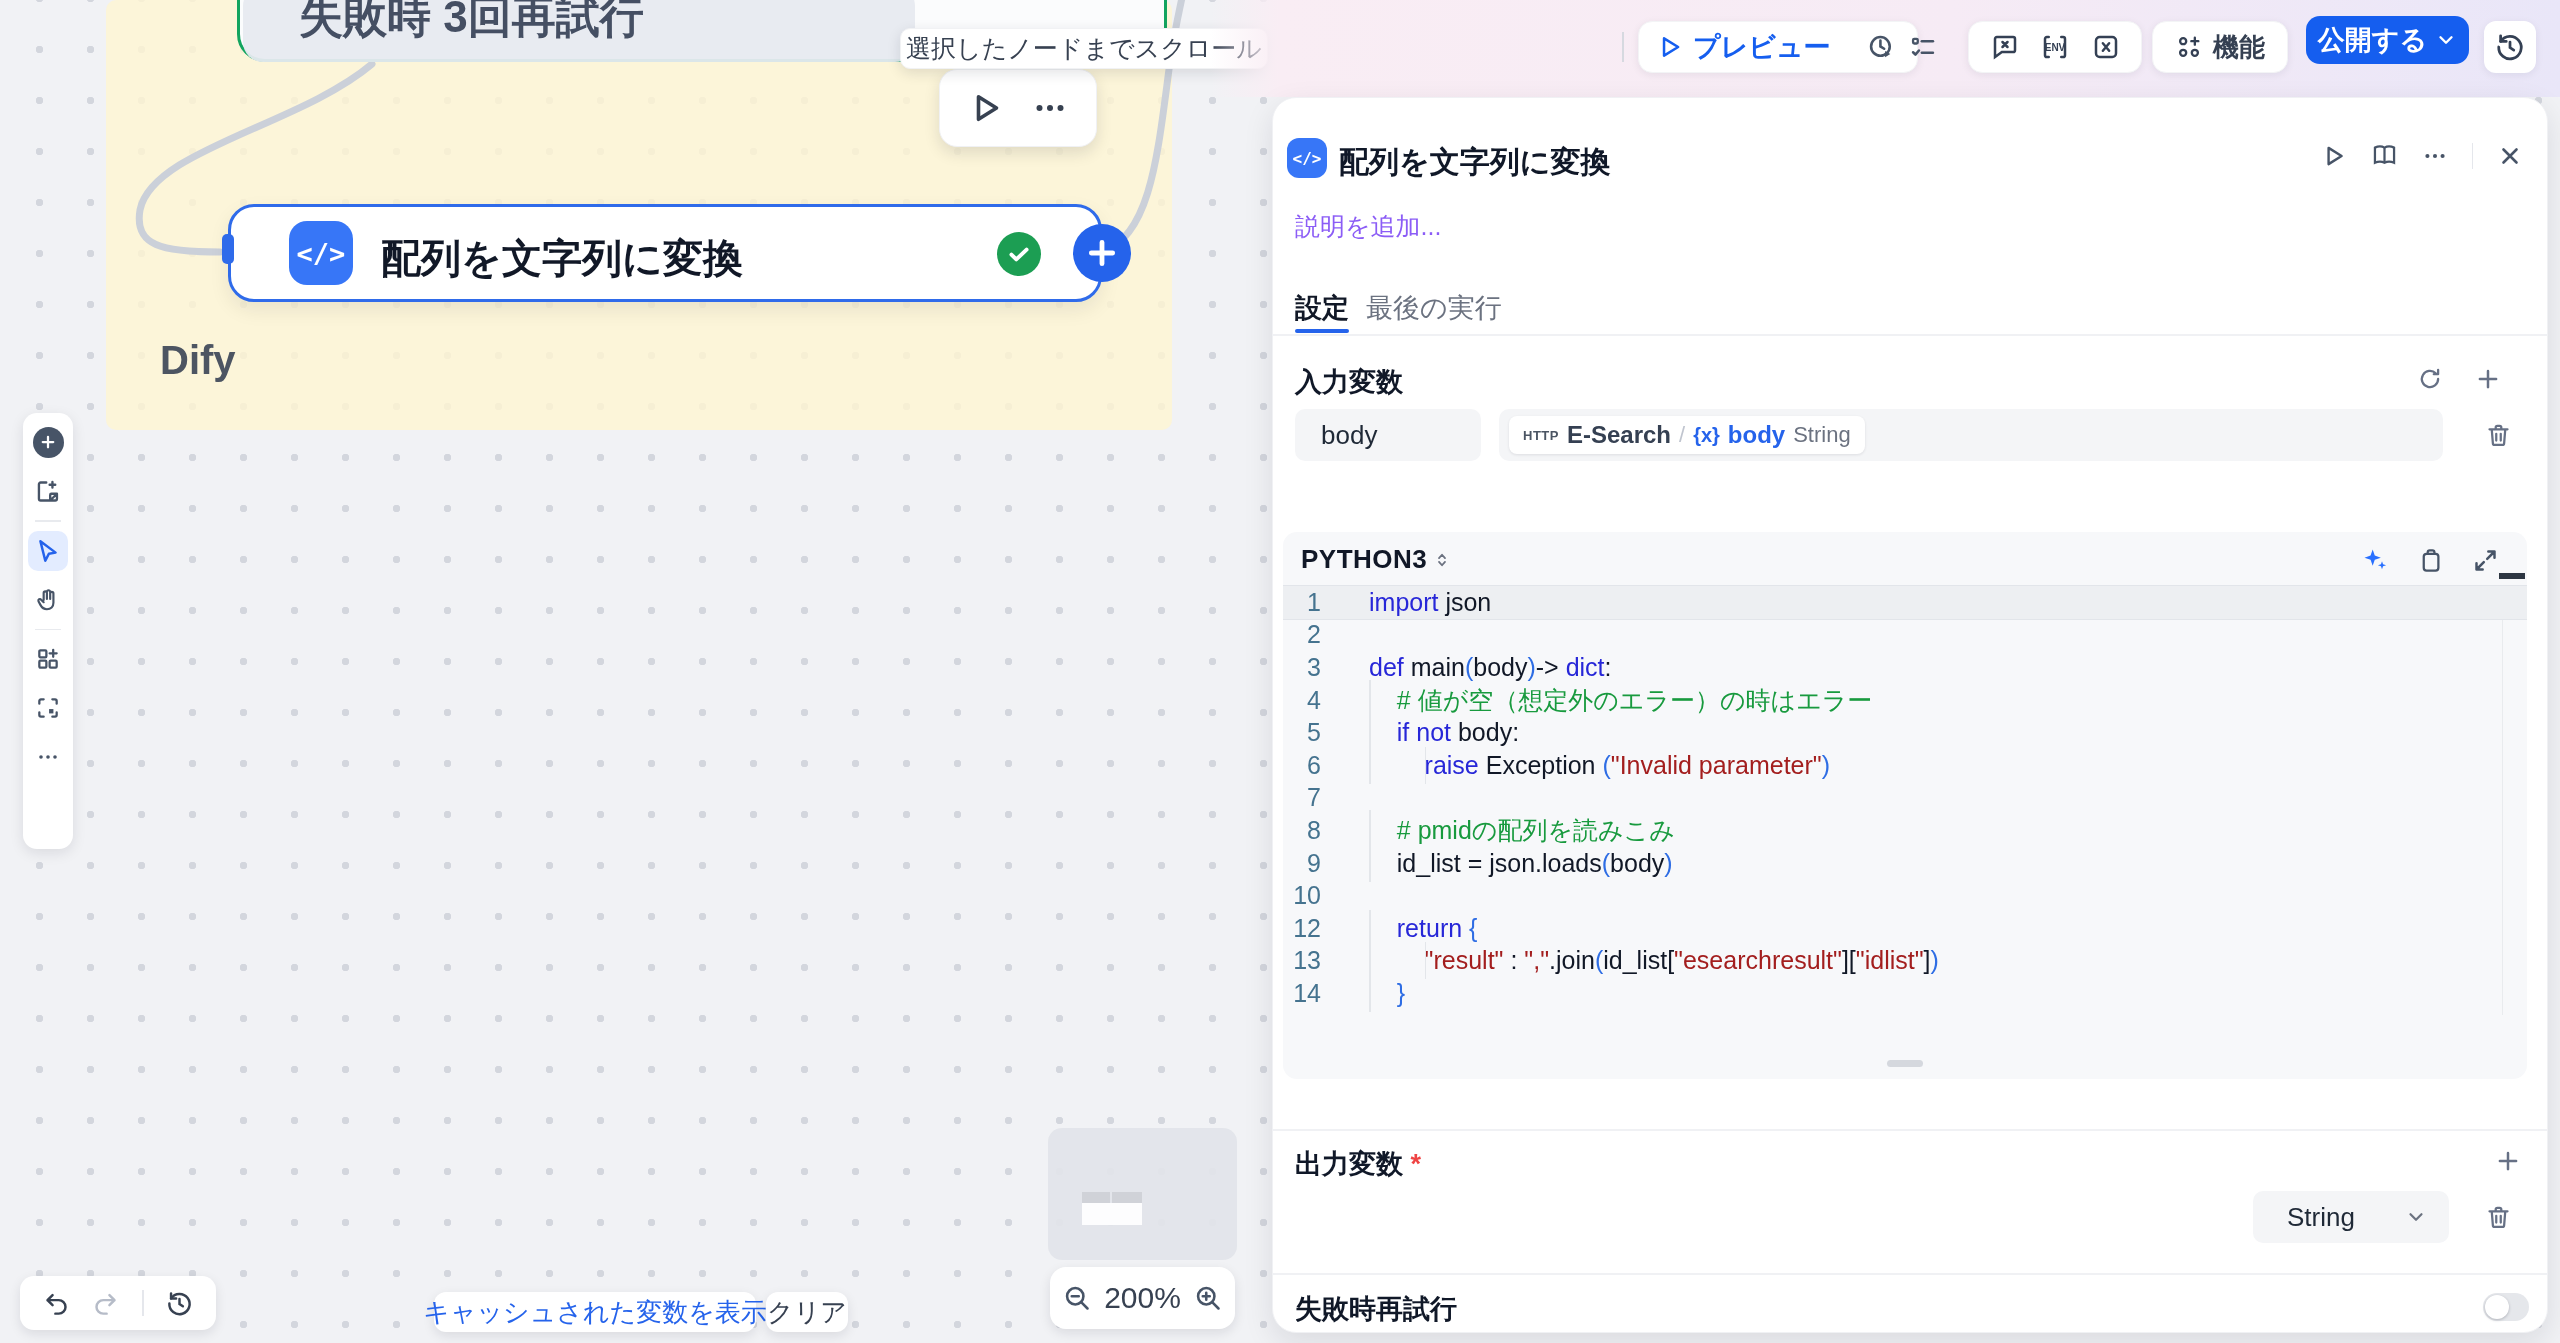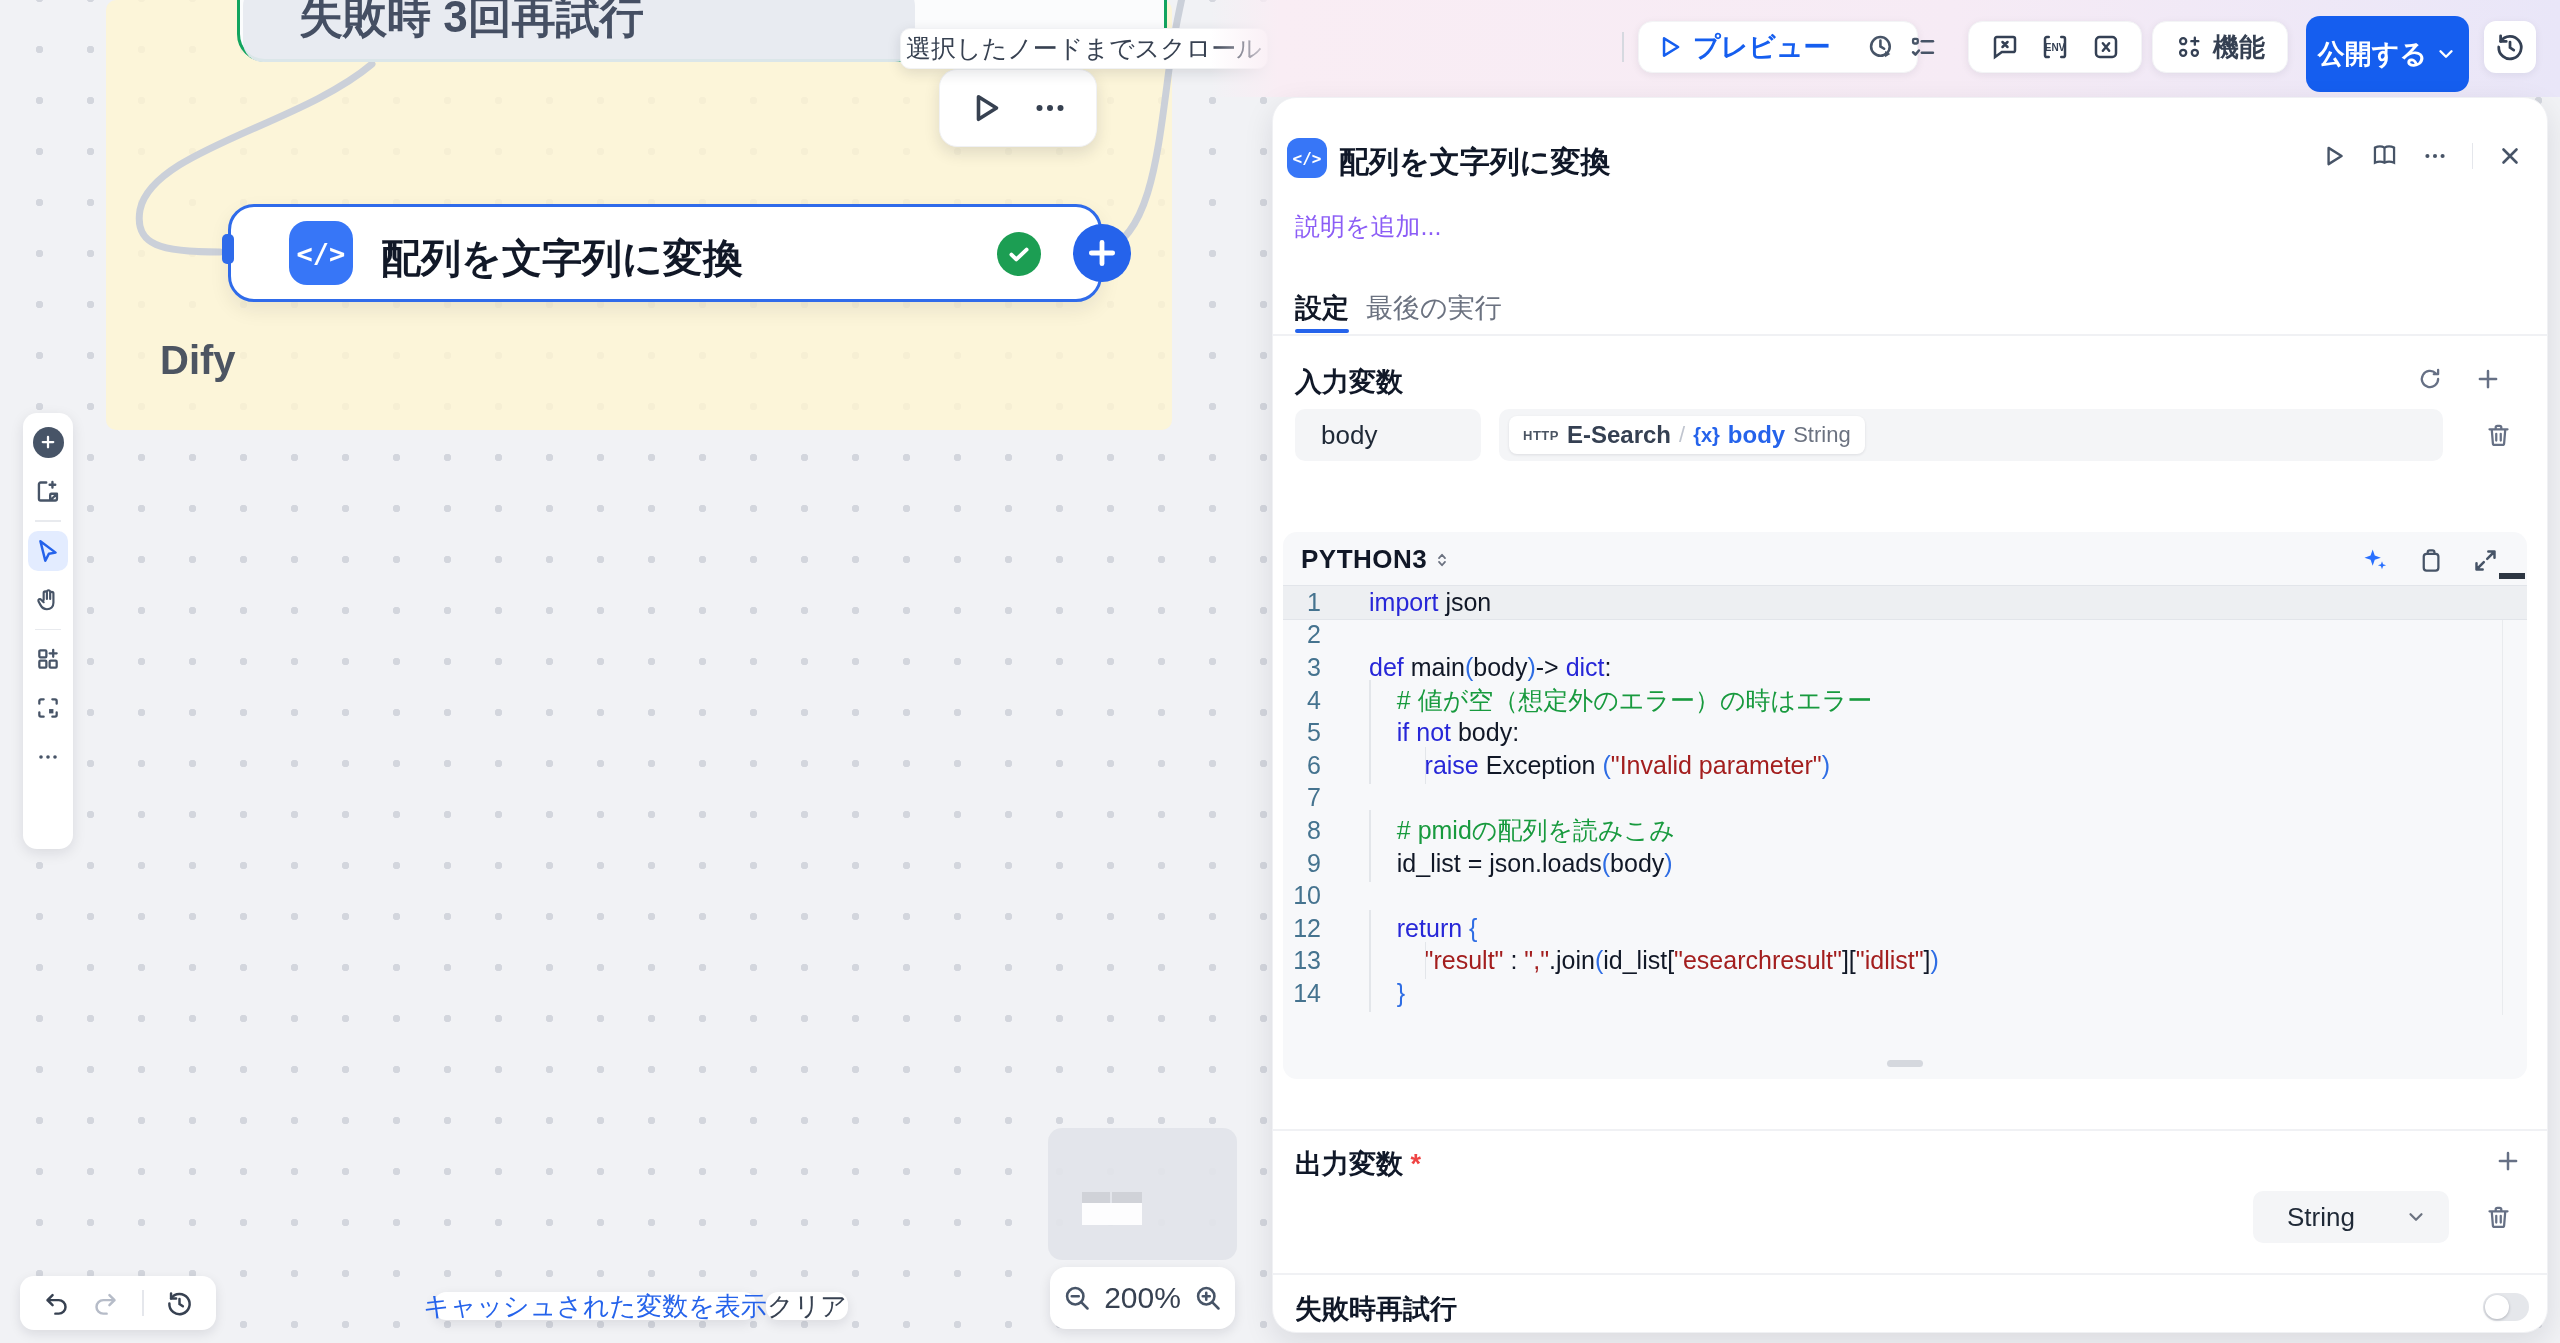--- a/index.html
+++ b/index.html
@@ -44,21 +44,21 @@
     box-shadow:0 4px 14px rgba(16,24,40,.1);display:flex;flex-direction:column;align-items:center;}
   .left-tb .tbi{width:40px;height:40px;margin-top:9px;border-radius:10px;display:flex;align-items:center;justify-content:center;color:#475467;}
   .left-tb .tbi.active{background:#e3ecff;color:#2563eb;}
   .left-tb .tbdiv{width:26px;height:1.5px;background:#e8eaee;margin-top:9px;}
   .addcircle{width:31px;height:31px;border-radius:50%;background:#475467;color:#fff;display:flex;align-items:center;justify-content:center;}
 
   
   .bl-tb{left:20px;top:1276px;width:196px;height:54px;background:#fff;border-radius:14px;
     box-shadow:0 4px 12px rgba(16,24,40,.1);display:flex;align-items:center;justify-content:space-evenly;}
   .bl-div{width:1.5px;height:26px;background:#e5e7ec;}
-  .pill{position:absolute;height:28px;background:#fff;border-radius:12px;box-shadow:0 4px 12px rgba(16,24,40,.1);
+  .pill{position:absolute;height:40px;background:#fff;border-radius:12px;box-shadow:0 4px 12px rgba(16,24,40,.1);
     display:flex;align-items:center;justify-content:center;font-size:26px;white-space:nowrap;}
   .cache-pill{left:434px;top:1292px;width:322px;color:#2563eb;}
   .clear-pill{left:766px;top:1292px;width:82px;color:#374151;}
   .minimap{left:1048px;top:1128px;width:189px;height:132px;border-radius:14px;background:rgba(226,228,233,0.92);}
   .mm-bar1{position:absolute;left:34px;top:64px;width:28px;height:11px;background:#d0d2d8;}
   .mm-bar2{position:absolute;left:64px;top:64px;width:30px;height:11px;background:#d0d2d8;}
   .mm-white{position:absolute;left:34px;top:75px;width:60px;height:22px;background:#fdfdfe;}
   .zoom-pill{left:1050px;top:1267px;width:185px;height:62px;background:#fff;border-radius:16px;
     box-shadow:0 4px 12px rgba(16,24,40,.1);display:flex;align-items:center;justify-content:space-evenly;color:#475467;}
   .zoom-pill .zlvl{font-size:30px;color:#374151;}
@@ -67,21 +67,21 @@
   .top-grad{left:1210px;top:0;width:1350px;height:97px;
     background:linear-gradient(90deg,rgba(250,236,244,0) 0px,#f9edf4 70px,#f6ebf5 55%,#e9e6f8 100%);}
   .tb-group{position:absolute;top:21px;height:52px;background:#fff;border-radius:14px;
     box-shadow:0 2px 8px rgba(16,24,40,.07);border:1px solid #f3f4f6;display:flex;align-items:center;color:#475467;}
   .tb-divider{left:1622px;top:32px;width:1.5px;height:30px;background:#d6d9e0;}
   .g1{left:1638px;width:280px;padding:0 18px;gap:14px;}
   .g1 .prev{color:#155eef;font-size:27px;font-weight:600;display:flex;align-items:center;gap:10px;white-space:nowrap;}
   .g1 .vd{width:1.5px;height:26px;background:#e5e7ec;margin:0 4px;}
   .g2{left:1968px;width:174px;justify-content:space-evenly;}
   .g3{left:2152px;width:136px;justify-content:center;gap:10px;font-size:26px;color:#354052;font-weight:600;}
-  .publish{left:2306px;top:16px;width:163px;height:76px;background:#155eef;border-radius:14px;border:none;
+  .publish{left:2306px;top:16px;width:163px;height:48px;background:#155eef;border-radius:14px;border:none;
     color:#fff;font-size:27px;font-weight:600;display:flex;align-items:center;justify-content:center;gap:8px;}
   .hist-btn{left:2484px;top:21px;width:52px;height:52px;background:#fff;border-radius:12px;
     box-shadow:0 2px 8px rgba(16,24,40,.07);display:flex;align-items:center;justify-content:center;color:#344054;}
 
   
   .panel{left:1272px;top:97px;width:1276px;height:1236px;background:#fff;border-radius:24px;
     box-shadow:0 10px 30px rgba(16,24,40,.1);border:1px solid #f0f1f4;}
   .panel .phicon{position:absolute;left:14px;top:40px;width:40px;height:40px;border-radius:12px;background:#3776f7;
     color:#fff;display:flex;align-items:center;justify-content:center;font-size:16px;font-weight:700;font-family:"DejaVu Sans Mono",monospace;}
   .panel .ptitle{position:absolute;left:66px;top:44px;font-size:30px;font-weight:700;color:#101828;white-space:nowrap;}

